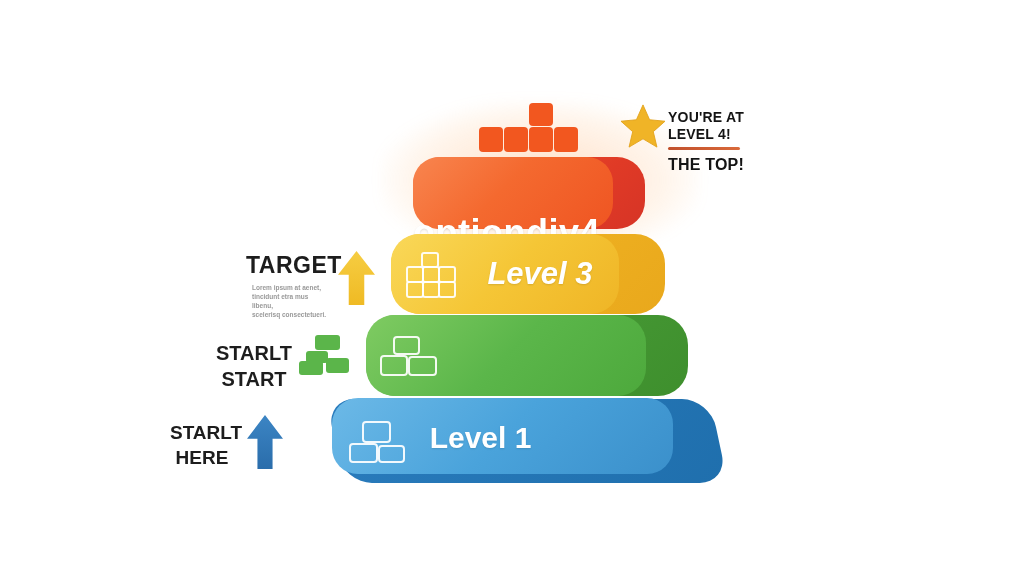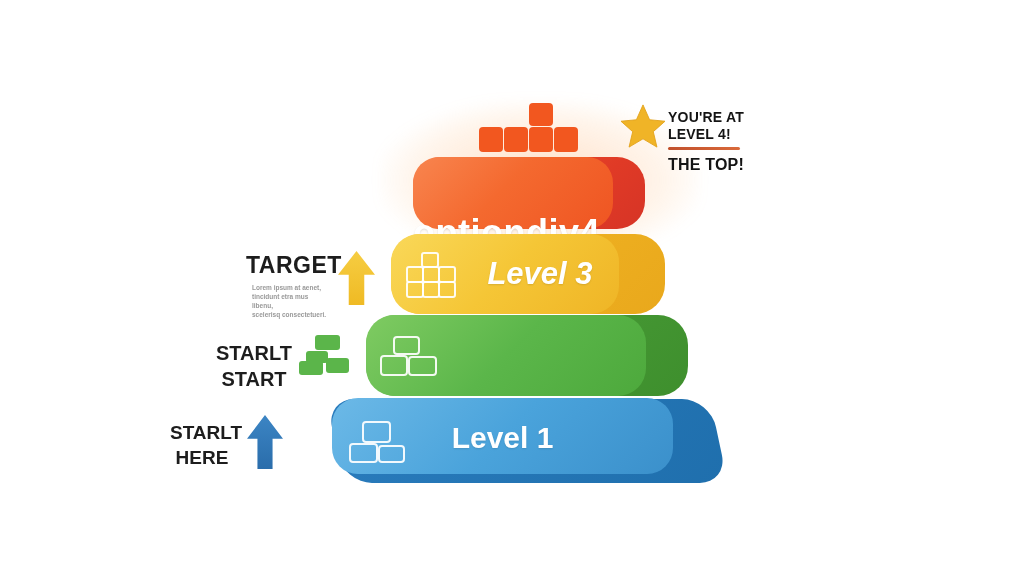--- a/index.html
+++ b/index.html
@@ -53,21 +53,21 @@
   .l2-face { left: 366px; top: 315px; width: 280px; height: 81px; border-radius: 28px;
     background: linear-gradient(135deg, #7fcb62 0%, #5bb64a 50%, #4da93c 100%); }
   .l2-label { left: 440px; top: 338px; width: 165px; font-size: 31px; }
 
   
   .l1-dark { left: 326px; top: 399px; width: 384px; height: 84px; border-radius: 28px;
     background: linear-gradient(135deg, #2a7cbd 0%, #1f6fad 100%);
     transform: skewX(12deg); transform-origin: top left; }
   .l1-face { left: 332px; top: 398px; width: 341px; height: 76px; border-radius: 26px;
     background: linear-gradient(135deg, #6cb9e7 0%, #4aa3db 50%, #3b90cb 100%); }
-  .l1-label { left: 420px; top: 421px; width: 165px; font-size: 30px; }
+  .l1-label { left: 398px; top: 421px; width: 165px; font-size: 30px; }
 
   
   .oblock { position: absolute; border: 2.5px solid rgba(255,255,255,0.92); border-radius: 4px; background: transparent; }
   .oblock.thin { border-width: 2px; border-radius: 3px; }
 
   
   .fblock { position: absolute; border-radius: 4px; }
   .fblock.orange { background: #f2571f; }
   .fblock.green { background: #5bb54a; border-radius: 3px; }
 

